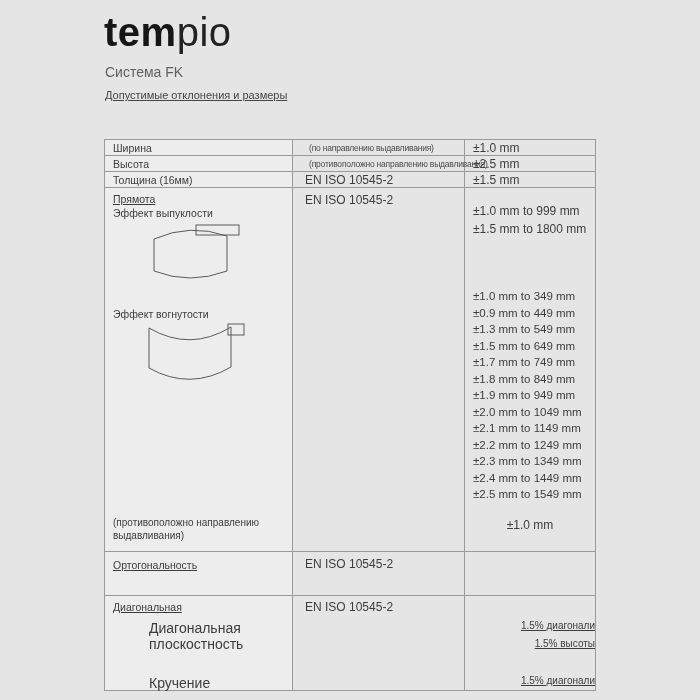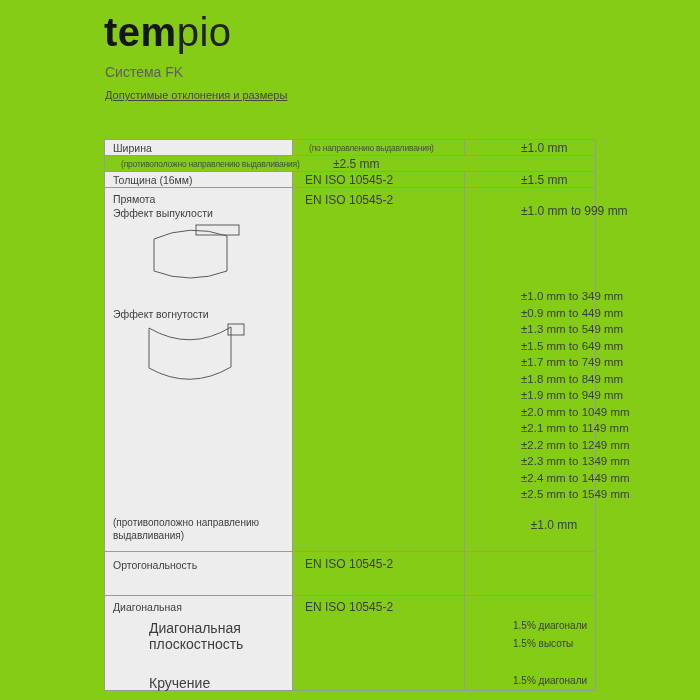--- a/index.html
+++ b/index.html
@@ -3,66 +3,66 @@
 <meta charset="utf-8">
 <style>
   :root{
     --border:#9a9a9a;
     --cellbg:#ededed;
     --text:#3d3d3d;
   }
   *{margin:0;padding:0;box-sizing:border-box;}
   html,body{background:#ffffff;}
   body{font-family:"Liberation Sans", sans-serif;color:var(--text);}
-  .page{position:relative;width:700px;height:700px;background:#84cc16;overflow:hidden;}
+  .page{position:relative;width:700px;height:700px;background:#e5e5e5;overflow:hidden;}
 
   
   .logo{position:absolute;left:104px;top:8px;font-size:40px;color:#161616;letter-spacing:.5px;line-height:48px;}
   .logo .b{font-weight:700;}
   .logo .l{font-weight:400;color:#222;}
   .subtitle{position:absolute;left:105px;top:64px;font-size:14px;color:#5e5e5e;}
   .toler-link{position:absolute;left:105px;top:89px;font-size:11px;color:#454545;text-decoration:underline;cursor:pointer;}
 
   
   .spec-table{position:absolute;left:104px;top:139px;width:492px;border:1px solid var(--border);}
   .t-row{display:flex;border-bottom:1px solid var(--border);}
   .t-row:last-child{border-bottom:none;}
   .c{position:relative;}
   .c1{width:188px;background:var(--cellbg);border-right:1px solid var(--border);}
   .c2{width:172px;border-right:1px solid var(--border);}
-  .c3{flex:1;margin-left:48px;}
+  .c3{flex:1;}
 
   .r-sm{height:16px;}
   .r-sm .c{display:flex;align-items:center;}
   .r-straight{height:364px;}
   .r-orth{height:44px;}
   .r-flat{height:94px;}
 
   .lbl{font-size:10.5px;padding-left:8px;}
   .method-sm{font-size:8.5px;letter-spacing:-.2px;white-space:nowrap;padding-left:16px;color:#4a4a4a;}
   .method{font-size:12px;padding-left:12px;}
   .val{font-size:12px;padding-left:8px;}
 
   .abs{position:absolute;}
   .en-top{top:5px;left:12px;font-size:12px;}
-  .lbl-top{top:5px;left:8px;font-size:10.5px;}
+  .lbl-top{top:5px;left:8px;font-size:10.5px;text-decoration:underline;}
 
   .convex-label{top:19px;left:8px;font-size:10.5px;}
   .concave-label{top:120px;left:8px;font-size:10.5px;text-align:right;}
   .drawing{stroke:#5a5a5a;fill:none;stroke-width:1;}
   .opp-lbl{top:328px;left:8px;width:158px;font-size:10px;line-height:13px;}
 
   .vgroup1{top:14px;left:8px;font-size:12px;line-height:18px;}
   .vgroup2{top:100px;left:8px;font-size:11.5px;line-height:16.5px;}
   .vgroup1 div,.vgroup2 div{white-space:nowrap;}
   .opp-val{top:330px;left:0;width:100%;text-align:center;font-size:12px;}
 
   .flat-item{font-size:14px;left:16px;margin-left:28px;}
   .flat-wrap{width:174px;line-height:13.5px;}
-  .flat-val{left:0;width:100%;text-align:left;font-size:10px;}
+  .flat-val{left:0;width:100%;text-align:right;font-size:10px;text-decoration:underline;}
 </style>
 </head>
 <body>
 
 <div class="page">
 
   <div class="logo"><span class="b">tem</span><span class="l">pio</span></div>
 
   <div class="subtitle">Система FK</div>
 
@@ -76,20 +76,23 @@
         </div>
       <div class="c c2">
           <span class="method-sm">(по направлению выдавливания)</span>
         </div>
       <div class="c c3">
           <span class="val">±1.0 mm</span>
         </div>
     </div>
 
     <div class="t-row r-sm">
+      <div class="c c1">
+          <span class="lbl">Высота</span>
+        </div>
       <div class="c c2">
           <span class="method-sm">(противоположно направлению выдавливания)</span>
         </div>
       <div class="c c3">
           <span class="val">±2.5 mm</span>
         </div>
     </div>
 
     <div class="t-row r-sm">
       <div class="c c1">
@@ -117,20 +120,21 @@
           <rect class="drawing" x="85" y="2" width="16" height="11"></rect>
         </svg>
         <span class="abs opp-lbl">(противоположно направлению выдавливания)</span>
       </div>
       <div class="c c2">
         <span class="abs en-top">EN ISO 10545-2</span>
       </div>
       <div class="c c3">
         <div class="abs vgroup1">
           <div>±1.0 mm to 999 mm</div>
+          <div>±1.5 mm to 1800 mm</div>
         </div>
         <div class="abs vgroup2">
           <div>±1.0 mm to 349 mm</div>
           <div>±0.9 mm to 449 mm</div>
           <div>±1.3 mm to 549 mm</div>
           <div>±1.5 mm to 649 mm</div>
           <div>±1.7 mm to 749 mm</div>
           <div>±1.8 mm to 849 mm</div>
           <div>±1.9 mm to 949 mm</div>
           <div>±2.0 mm to 1049 mm</div>

